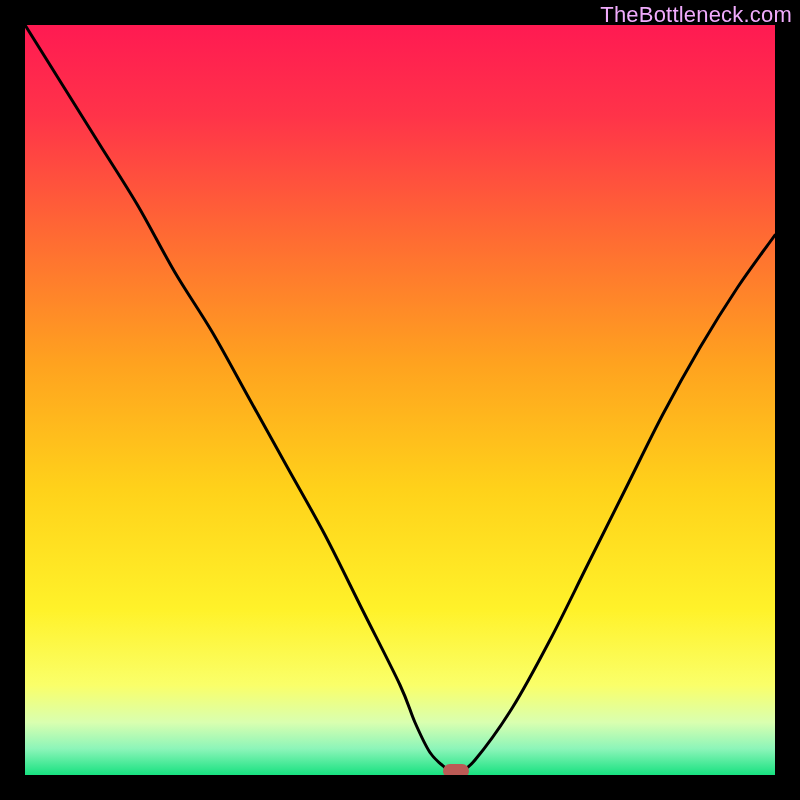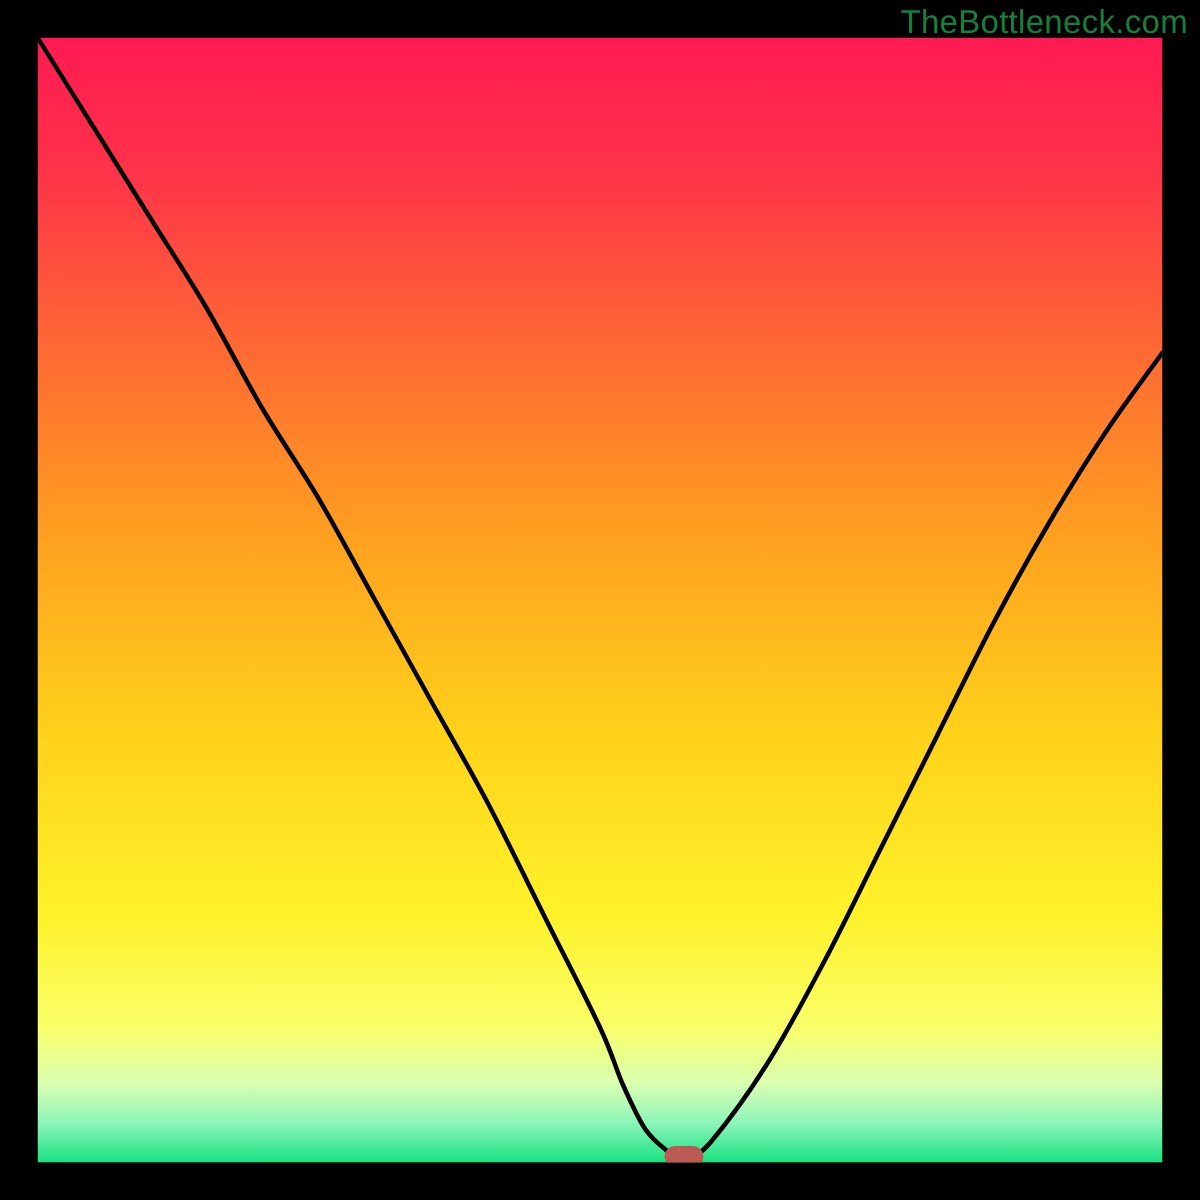--- a/index.html
+++ b/index.html
@@ -16,21 +16,21 @@
     top: 0;
     left: 0;
     width: 800px;
     height: 800px;
     background: #000;
   }
   .watermark {
     position: absolute;
     top: 2px;
     right: 8px;
-    color: #15803d;
+    color: #f0abfc;
     font-size: 22px;
     font-weight: 500;
     letter-spacing: 0.2px;
     user-select: none;
   }
   .plot-area {
     position: absolute;
     left: 25px;
     top: 25px;
     width: 750px;

